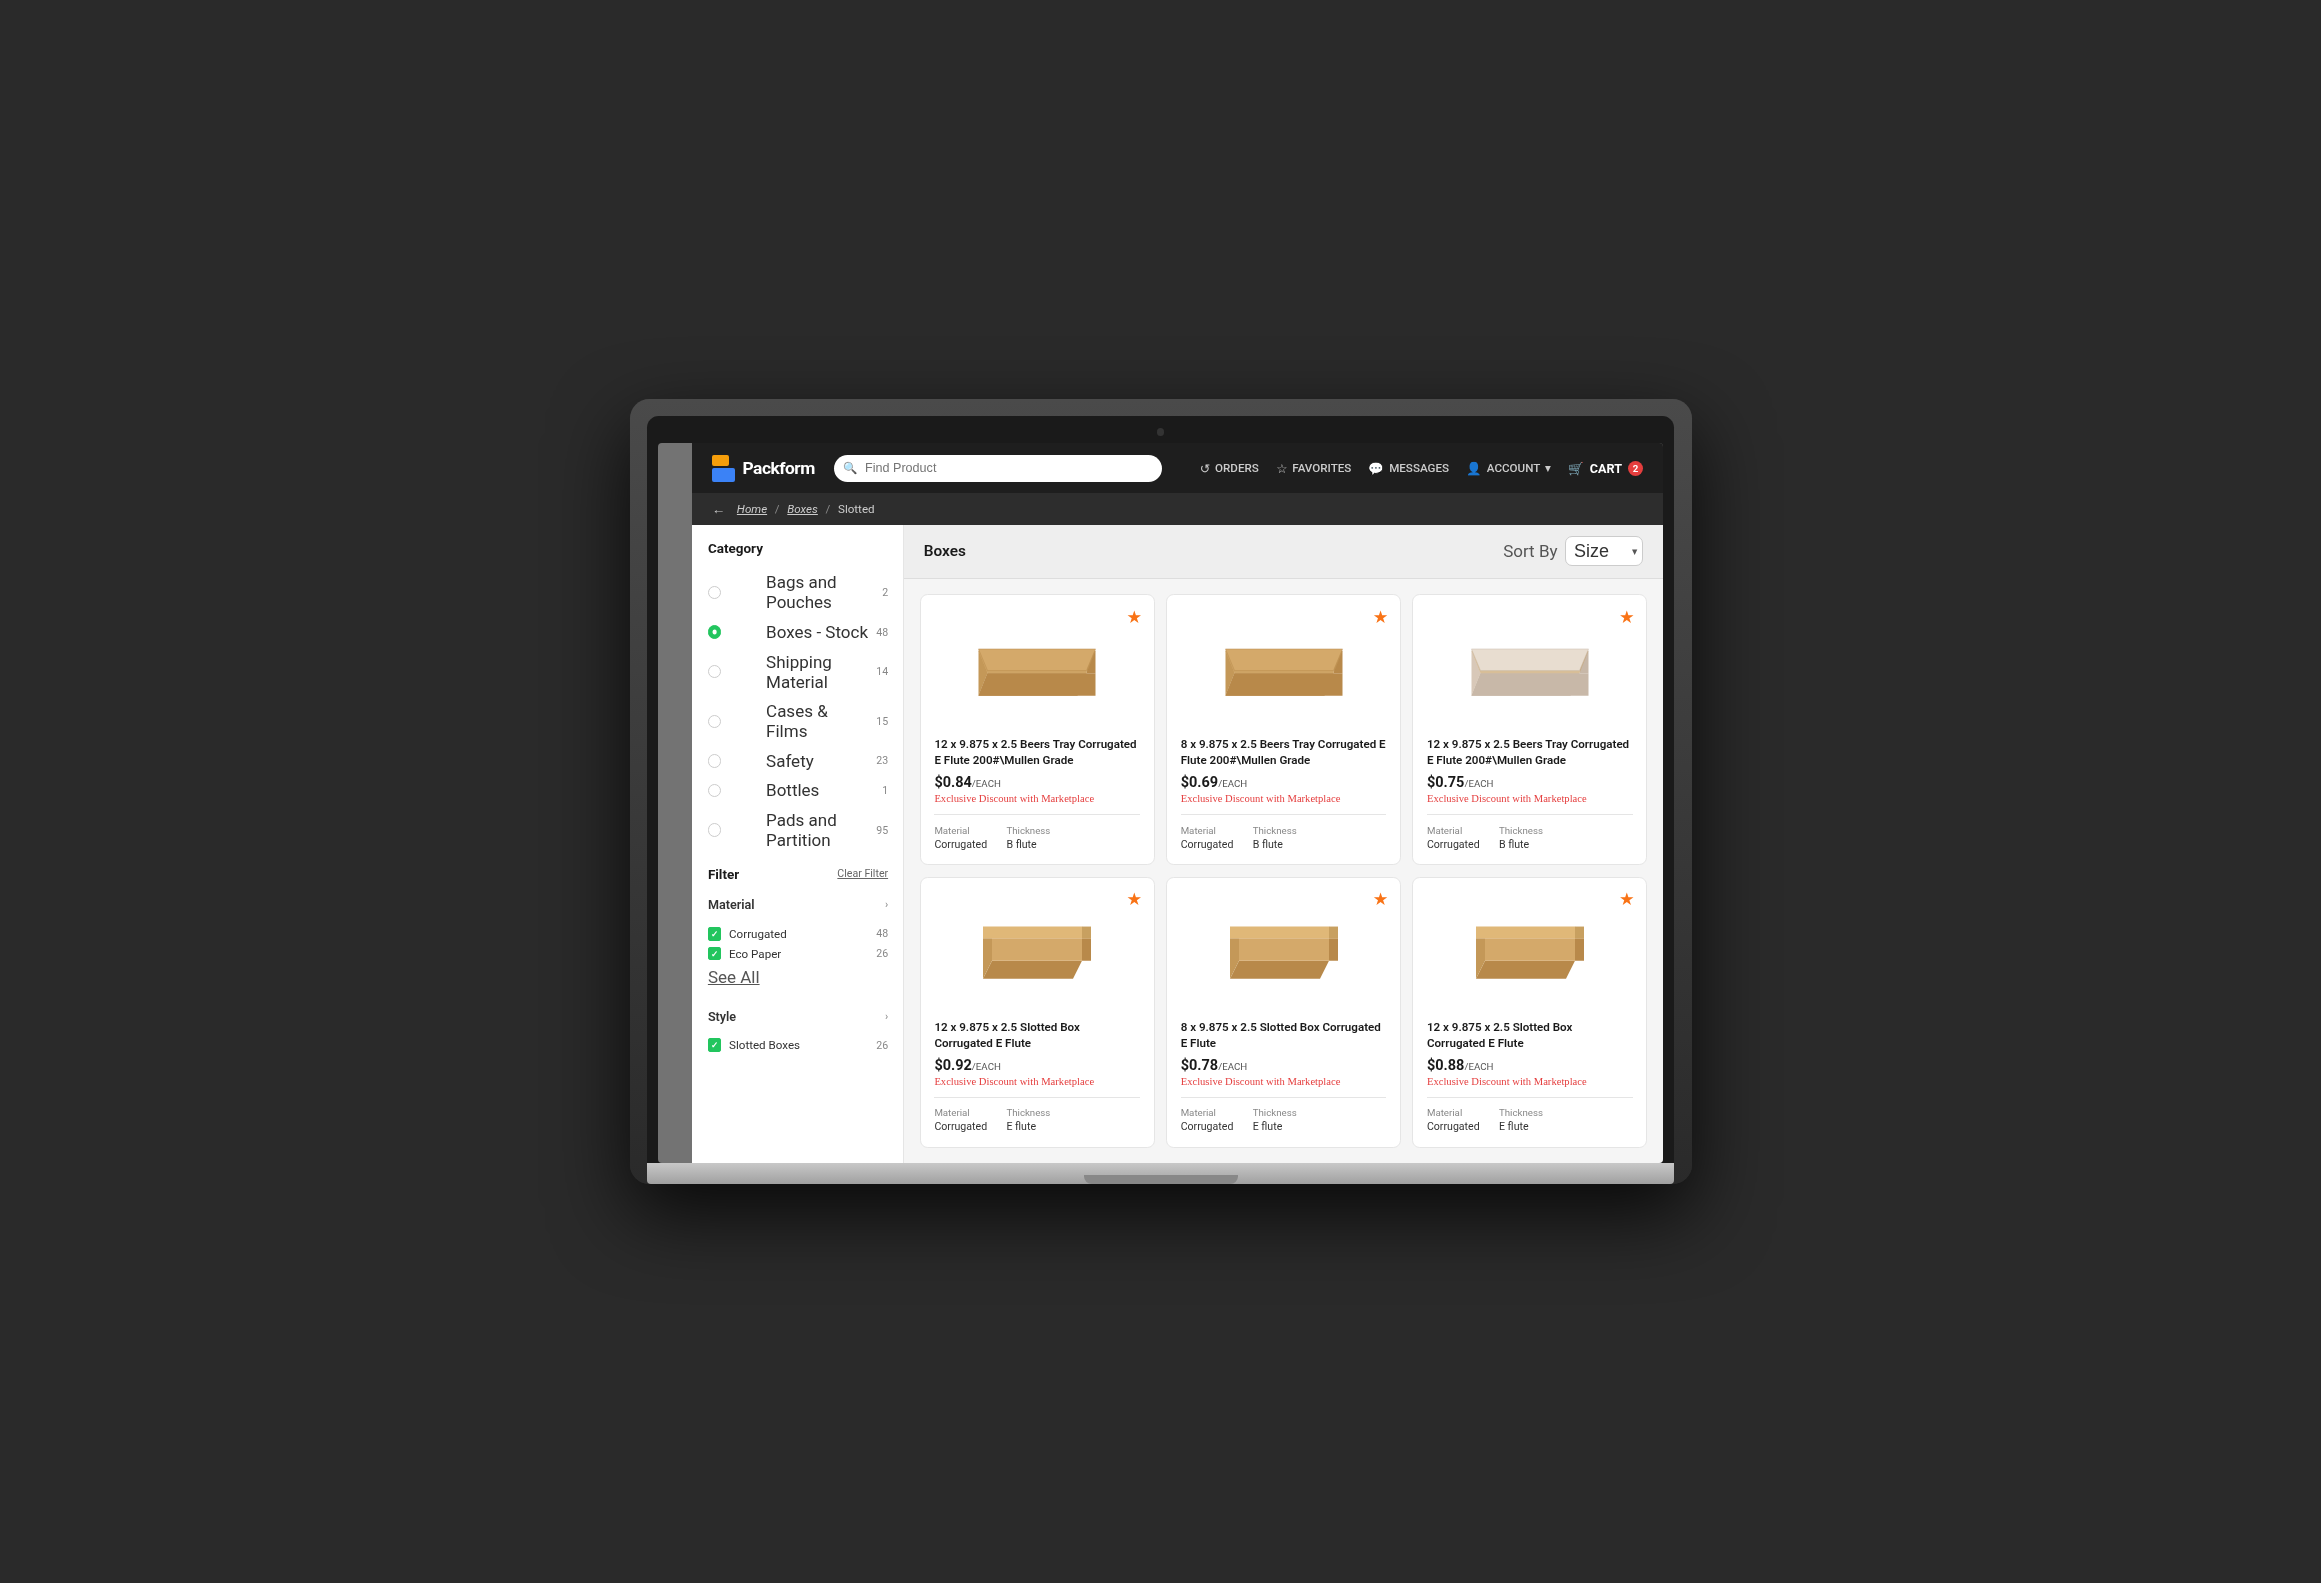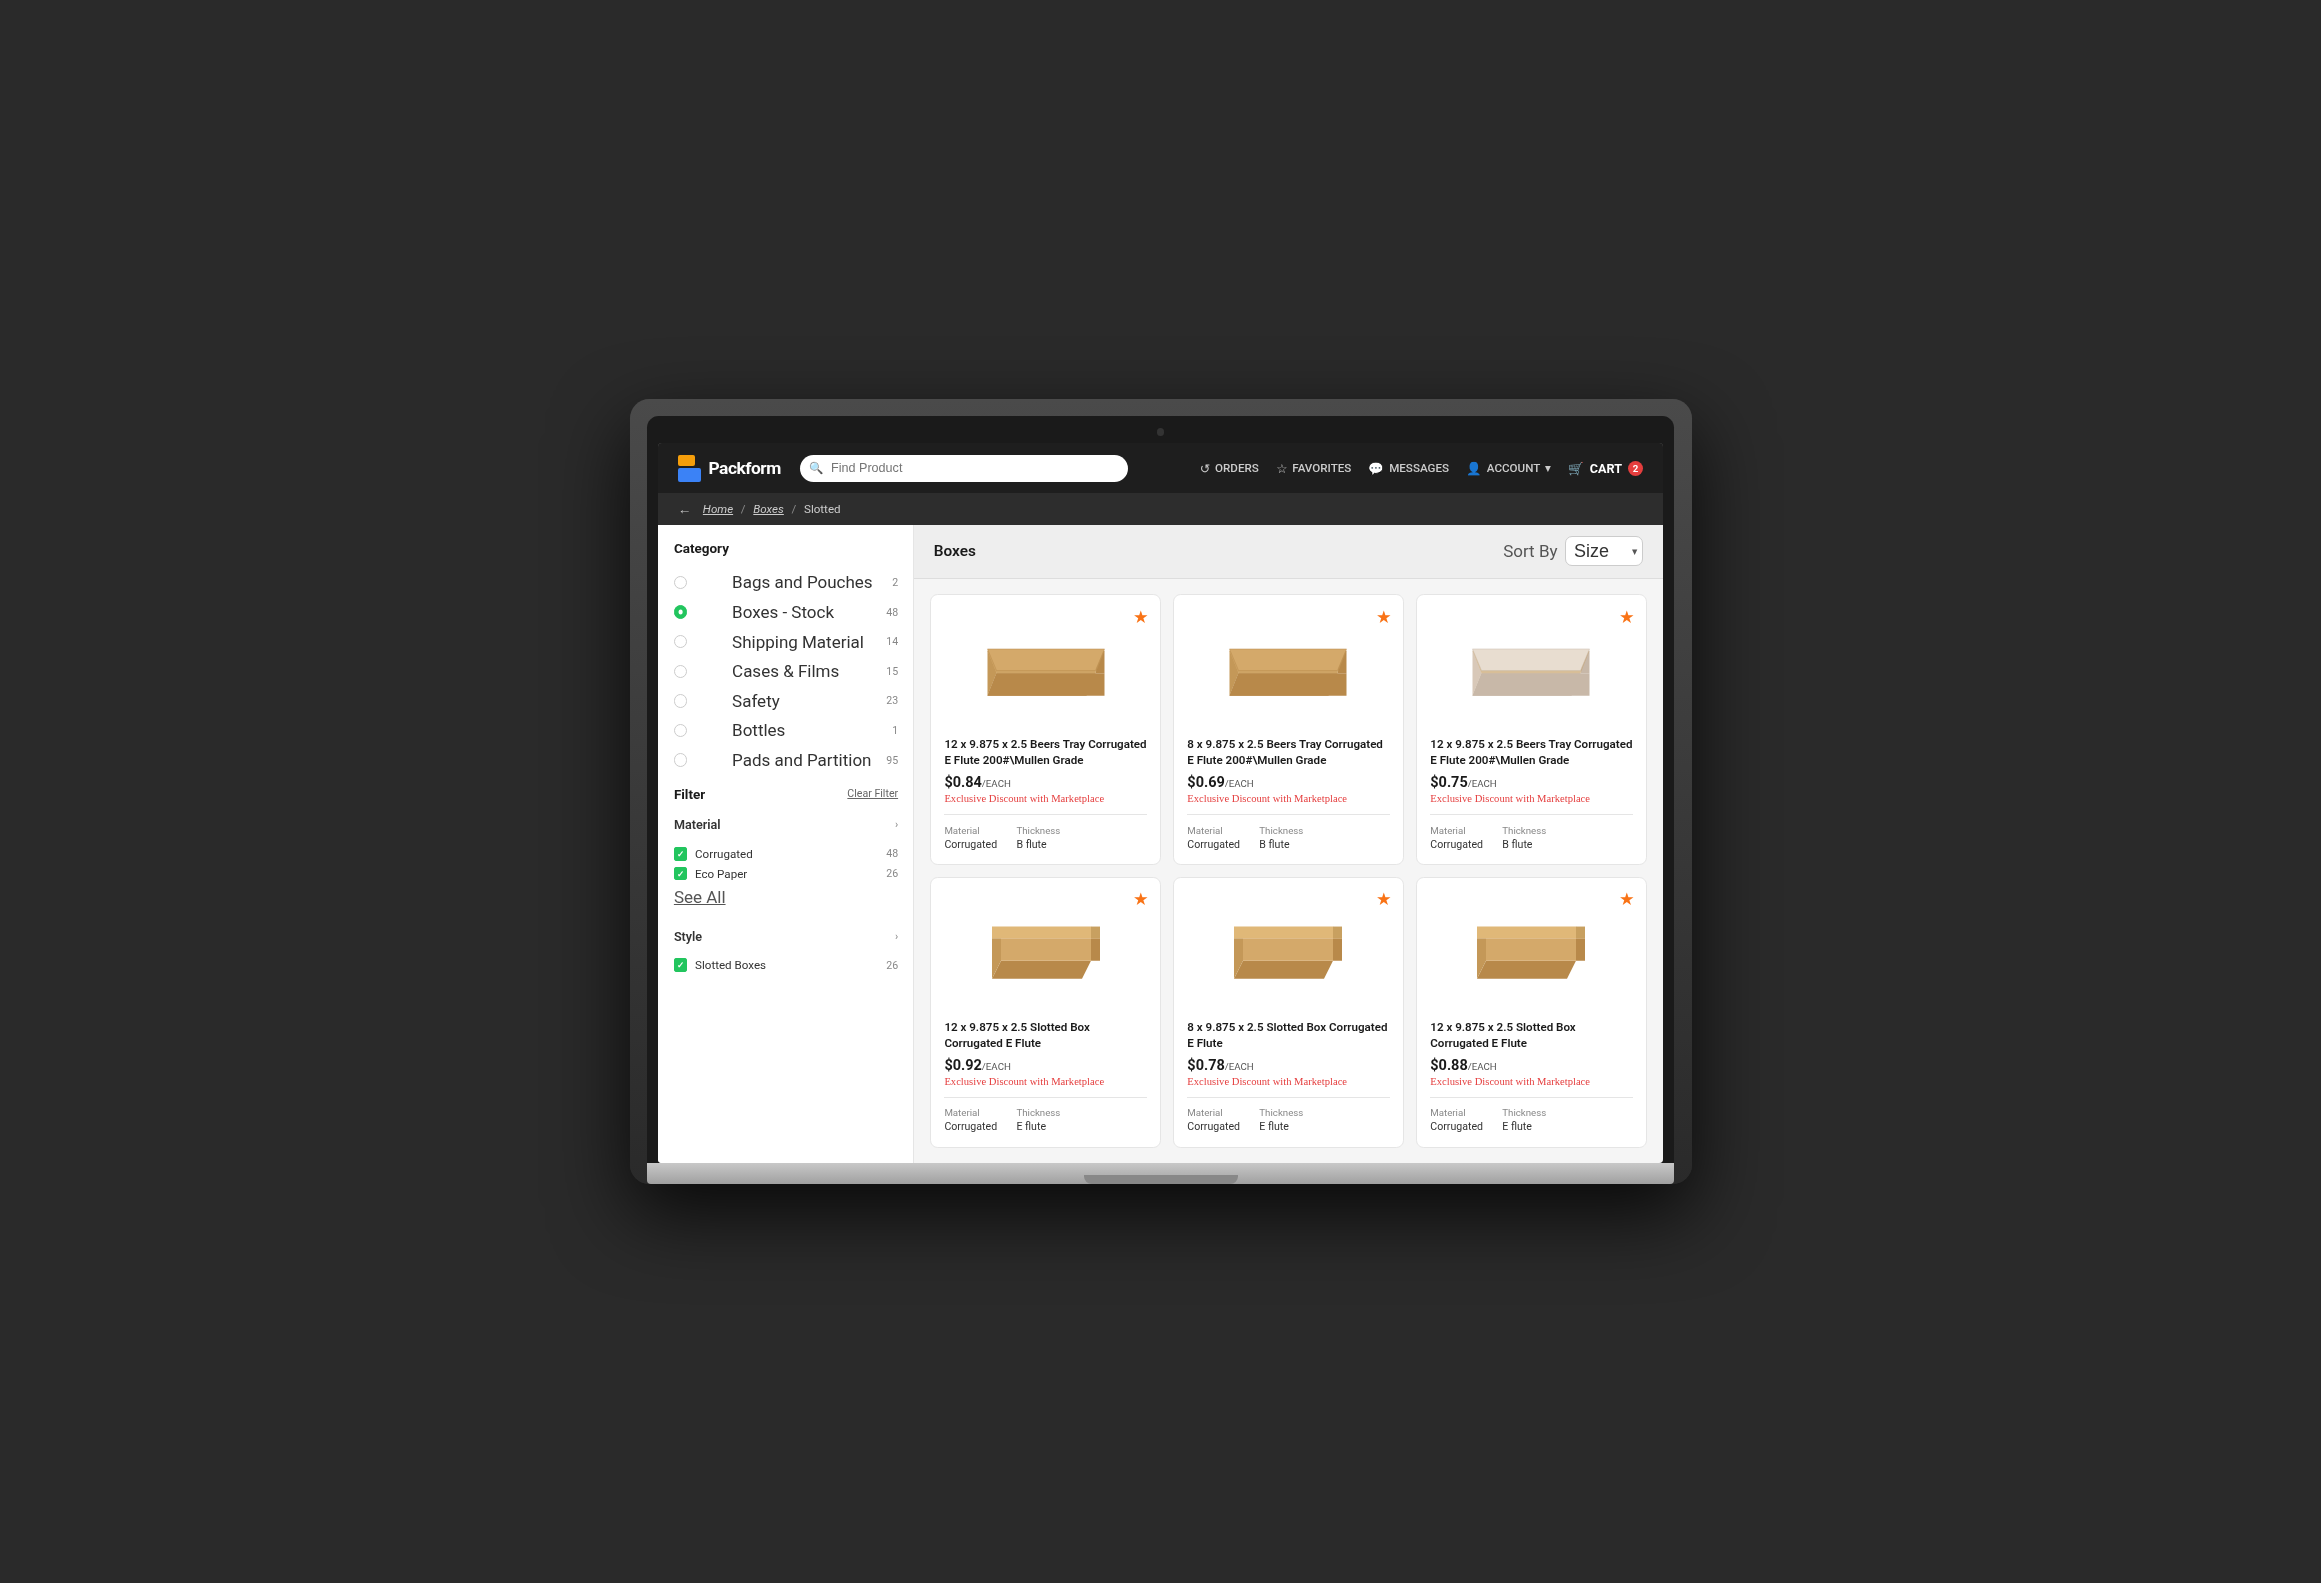--- a/index.html
+++ b/index.html
@@ -34,20 +34,21 @@
       background: #333;
       border-radius: 50%;
       margin: 0 auto 7.7px auto;
     }
 
     .laptop-screen {
       background: #737373;
       border-radius: 3.9px;
       overflow: hidden;
       width: 100%;
+      padding-left: 34px;
     }
 
     .laptop-base {
       height: 21px;
       background: linear-gradient(180deg, #c8c8c8 0%, #a0a0a0 100%);
       border-radius: 0 0 3.9px 3.9px;
       position: relative;
     }
 
     .laptop-base::after {
@@ -215,21 +216,21 @@
 
     
     .main-content {
       display: flex;
       background: #f5f5f5;
       min-height: 502px;
     }
 
     
     .sidebar {
-      width: 256px;
+      width: 212px;
       flex-shrink: 0;
       background: #fff;
       padding: 15.4px;
       border-right: 1px solid #e5e5e5;
       overflow-y: auto;
     }
 
     .sidebar-section-title {
       font-size: 13.5px;
       font-weight: 700;

